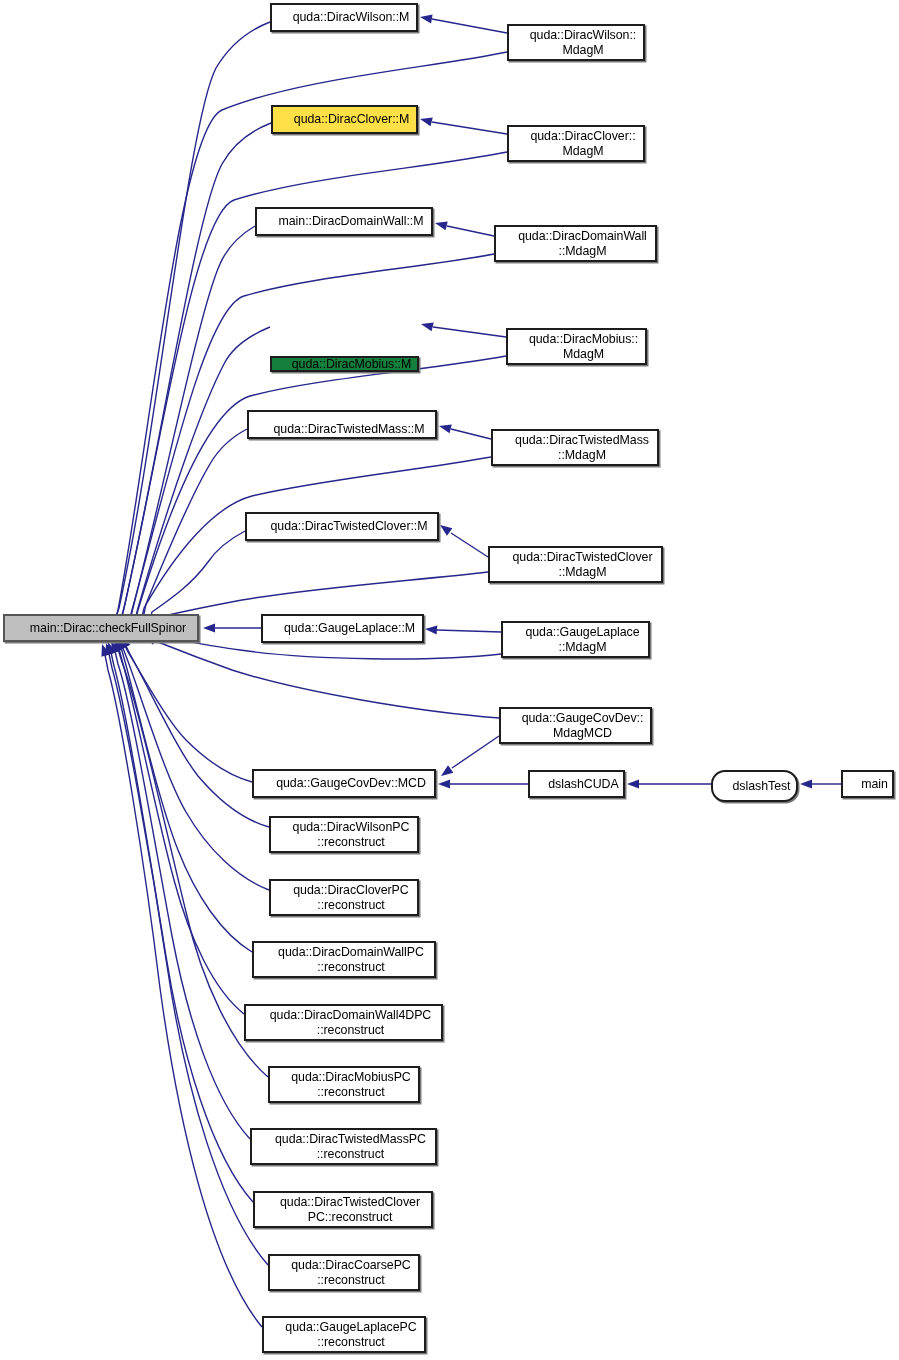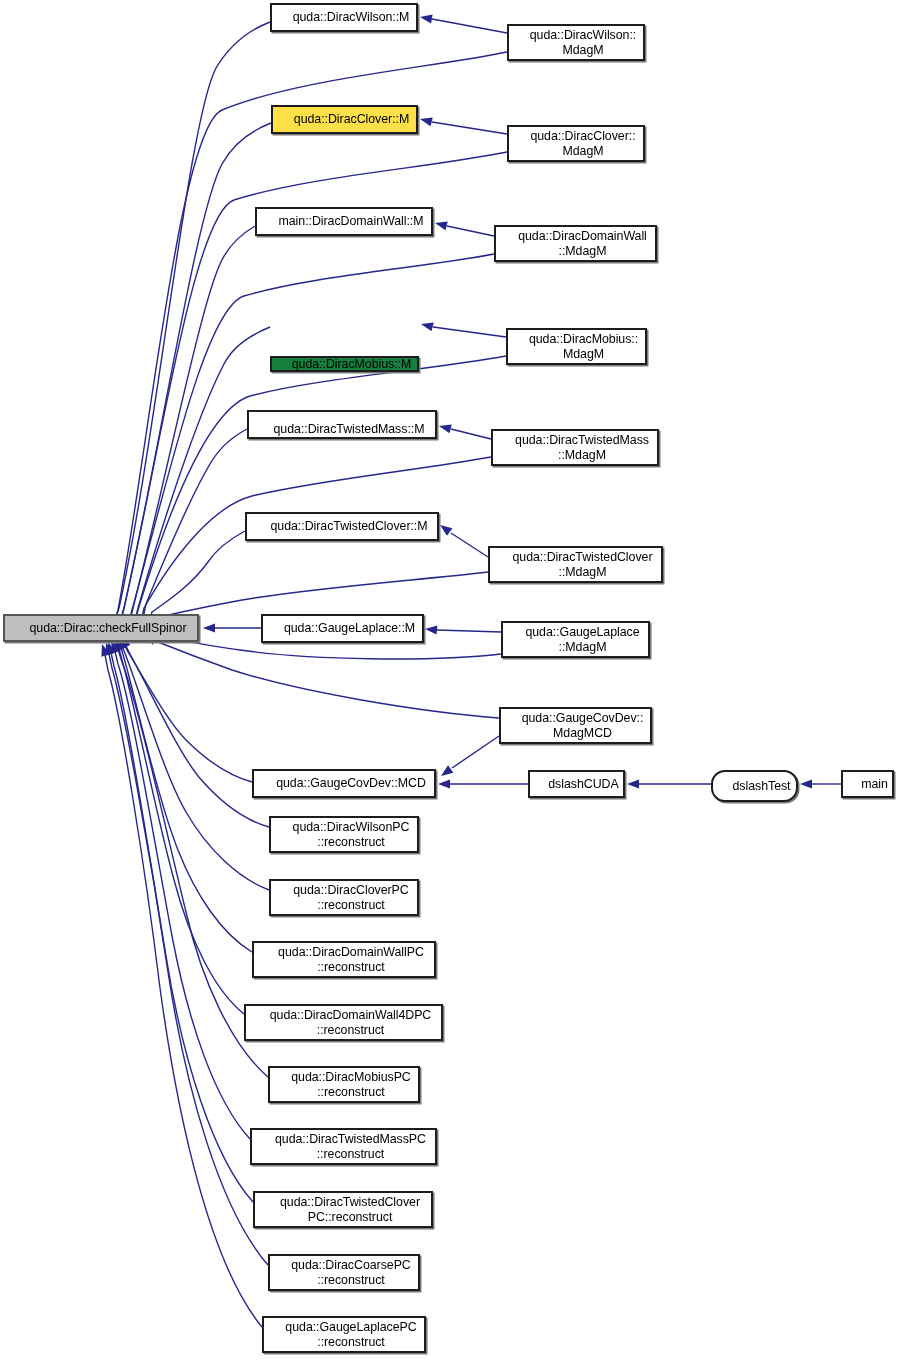--- a/index.html
+++ b/index.html
@@ -124,21 +124,21 @@
         <polygon points="0,0 -12,-4.6 -12,4.6" fill="#26268c" transform="translate(117,638) rotate(-116.56505117707799)"></polygon>
         <polygon points="0,0 -12,-4.6 -12,4.6" fill="#26268c" transform="translate(115,639) rotate(-116.56505117707799)"></polygon>
         <polygon points="0,0 -12,-4.6 -12,4.6" fill="#26268c" transform="translate(114,640) rotate(-116.56505117707799)"></polygon>
         <polygon points="0,0 -12,-4.6 -12,4.6" fill="#26268c" transform="translate(111,641) rotate(-116.56505117707799)"></polygon>
         <polygon points="0,0 -12,-4.6 -12,4.6" fill="#26268c" transform="translate(108,642) rotate(-108.43494882292202)"></polygon>
         <polygon points="0,0 -12,-4.6 -12,4.6" fill="#26268c" transform="translate(106,643) rotate(-108.43494882292202)"></polygon>
         <polygon points="0,0 -12,-4.6 -12,4.6" fill="#26268c" transform="translate(102,644) rotate(-108.43494882292202)"></polygon>
       </g>
   </svg>
   <div id="nodes">
-      <div class="gnode highlight" style="left: 3px; top: 614px; width: 196px; height: 28px; background: rgb(191, 191, 191); border-color: rgb(85, 85, 85);"><span class="lbl">quda::Dirac::checkFullSpinor</span></div>
+      <div class="gnode highlight" style="left: 3px; top: 614px; width: 196px; height: 28px; background: rgb(191, 191, 191); border-color: rgb(85, 85, 85);"><span class="lbl">main::Dirac::checkFullSpinor</span></div>
       <div class="gnode" style="left: 270px; top: 3px; width: 148px; height: 29px; background: rgb(255, 255, 255); border-color: rgb(29, 29, 29);"><span class="lbl">quda::DiracWilson::M</span></div>
       <div class="gnode" style="left: 507px; top: 24px; width: 138px; height: 37px; background: rgb(255, 255, 255); border-color: rgb(29, 29, 29); text-align: center;"><span class="lbl">quda::DiracWilson::
 MdagM</span></div>
       <div class="gnode" style="left: 271px; top: 105px; width: 147px; height: 29px; background: #fde047; border-color: rgb(29, 29, 29);"><span class="lbl">quda::DiracClover::M</span></div>
       <div class="gnode" style="left: 507px; top: 125px; width: 138px; height: 37px; background: rgb(255, 255, 255); border-color: rgb(29, 29, 29);"><span class="lbl">quda::DiracClover::
 MdagM</span></div>
       <div class="gnode" style="left: 255px; top: 207px; width: 178px; height: 29px; background: rgb(255, 255, 255); border-color: rgb(29, 29, 29);"><span class="lbl">main::DiracDomainWall::M</span></div>
       <div class="gnode" style="left: 494px; top: 225px; width: 163px; height: 37px; background: rgb(255, 255, 255); border-color: rgb(29, 29, 29);"><span class="lbl">quda::DiracDomainWall
 ::MdagM</span></div>
       <div class="gnode" style="left: 270px; top: 308px; width: 149px; height: 16px; background: #15803d; border-color: rgb(29, 29, 29); margin-top: 48px;"><span class="lbl">quda::DiracMobius::M</span></div>

